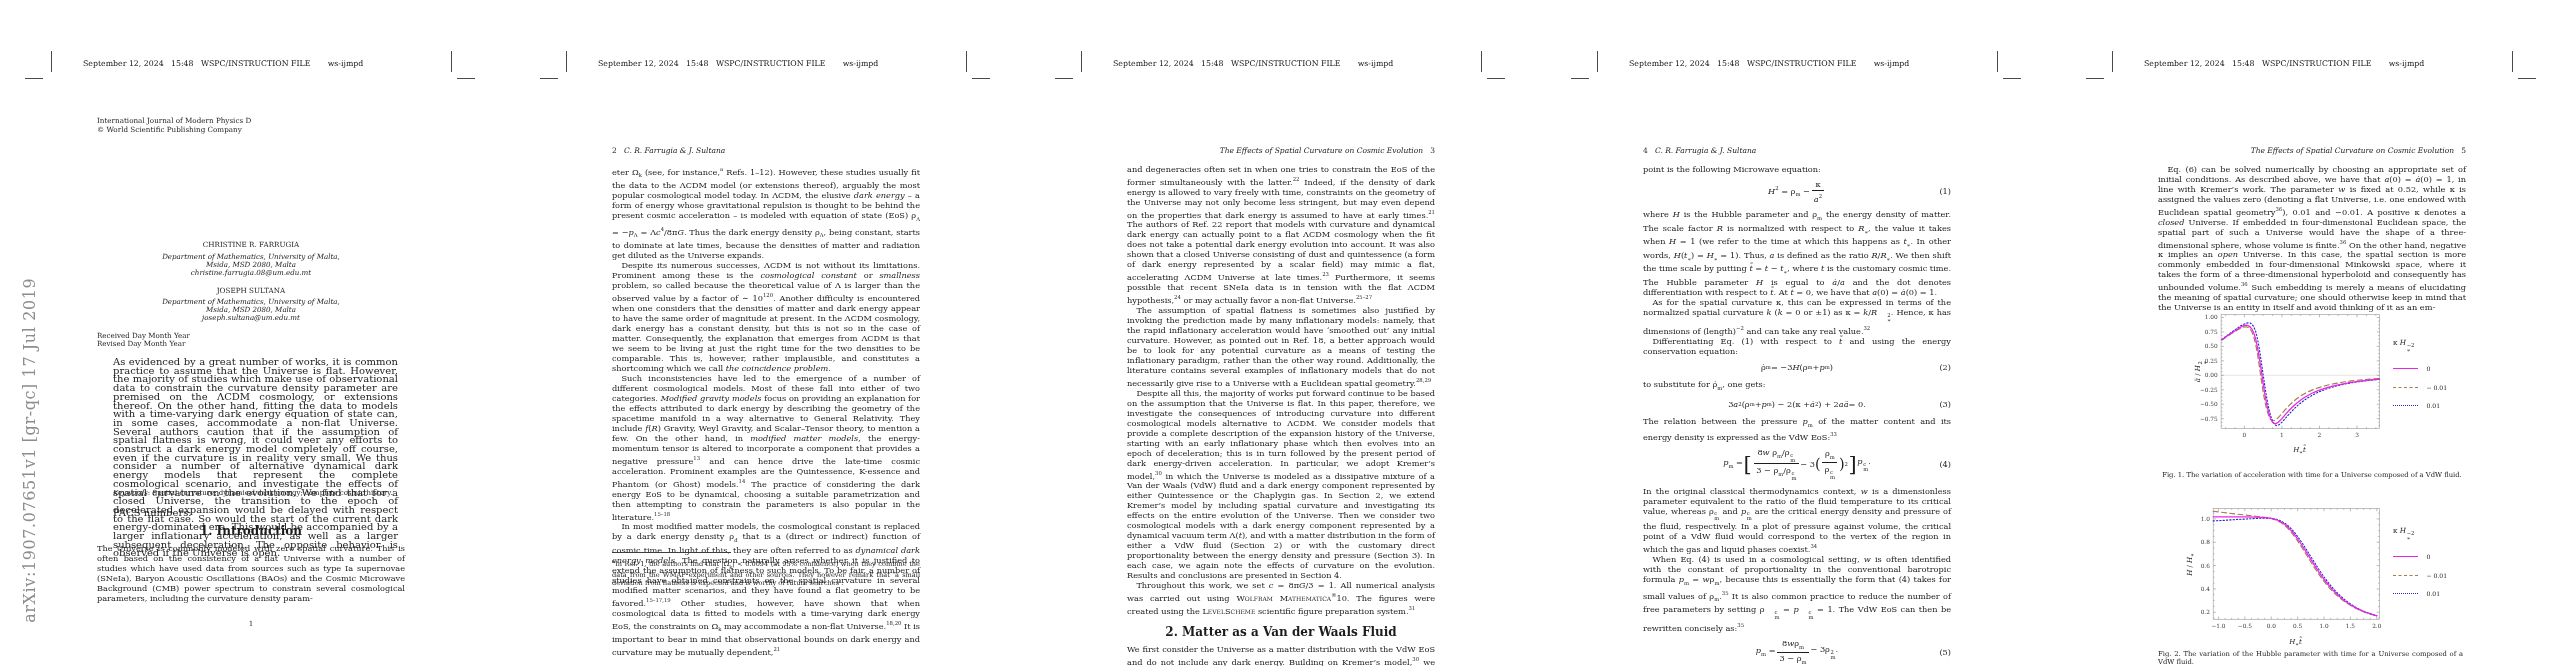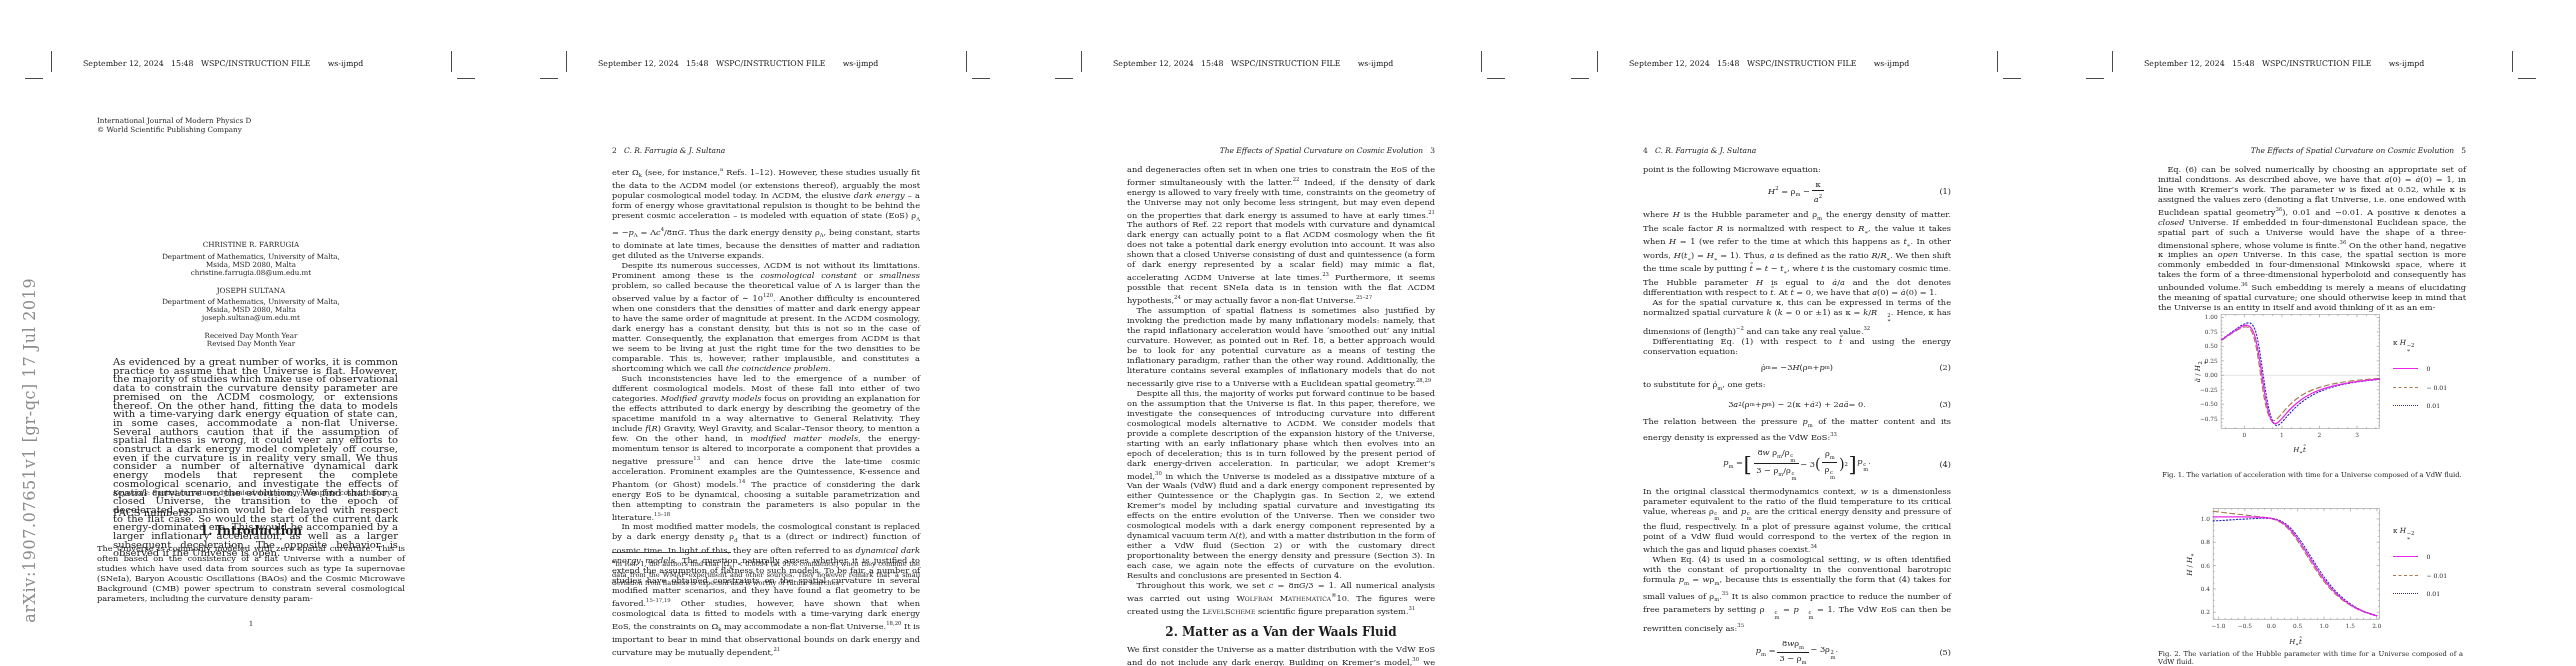--- a/index.html
+++ b/index.html
@@ -16,22 +16,22 @@
   .flow{position:absolute;left:97px;width:308px;font-size:8.2px;line-height:10px;text-align:justify;}
   .par{margin:0;}
   .par.ind{text-indent:9.4px;}
   .sec{font-weight:bold;font-size:12px;margin:11px 0 6.7px 0;text-align:center;}
   .sc{font-variant:small-caps;margin-top:41px;}
   
   .jline{position:absolute;left:97px;top:116px;font-size:7.2px;}
   .cline{position:absolute;left:97px;top:125px;font-size:7.2px;}
   .title{position:absolute;left:97px;top:179px;width:308px;text-align:center;font-weight:bold;font-size:9.2px;line-height:13.3px;letter-spacing:0.1px;}
   .auth{position:absolute;left:97px;width:308px;text-align:center;font-size:7.2px;}
-  .aff{position:absolute;left:97px;width:308px;text-align:center;font-size:7.1px;line-height:8px;}
-  .rcv{position:absolute;left:97px;width:308px;text-align:center;font-size:7.1px;line-height:8.3px;}
+  .aff{position:absolute;left:97px;width:308px;text-align:center;font-size:7.1px;font-style:italic;line-height:8px;}
+  .rcv{position:absolute;left:97px;width:308px;text-align:left;font-size:7.1px;line-height:8.3px;}
   .abs{position:absolute;left:113px;top:358px;width:285px;font-size:10px;line-height:8.7px;text-align:justify;}
   .kw{position:absolute;left:113px;top:489px;width:285px;font-size:7px;}
   .pacs{position:absolute;left:113px;top:507px;width:285px;font-size:10px;}
   .pno{position:absolute;left:97px;top:619px;width:308px;text-align:center;font-size:7.2px;}
   .wm{position:absolute;left:-185px;top:438px;width:434px;height:24.5px;transform:rotate(-90deg);
       text-align:center;font-size:16px;color:#8d8d8d;letter-spacing:0.6px;}
   
   .eq{position:relative;display:flex;justify-content:center;align-items:center;margin:5px 0;min-height:13.3px;text-align:left;}
   .eq .bd{display:inline-flex;align-items:center;white-space:nowrap;}
   .eq .no{position:absolute;right:0;top:50%;transform:translateY(-50%);}

